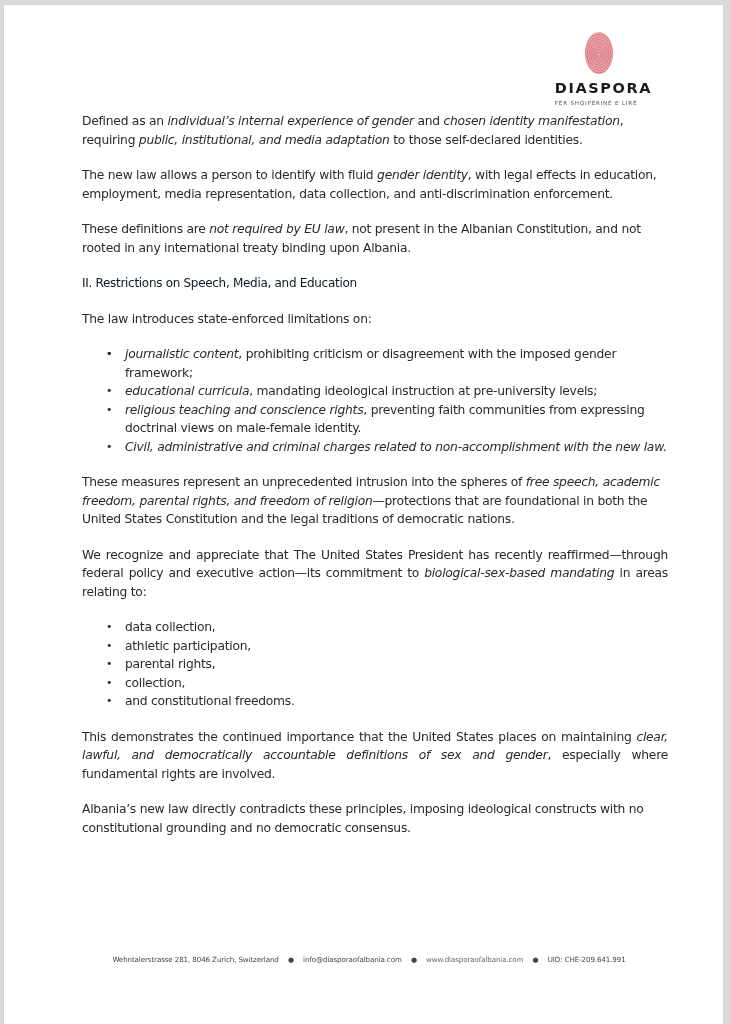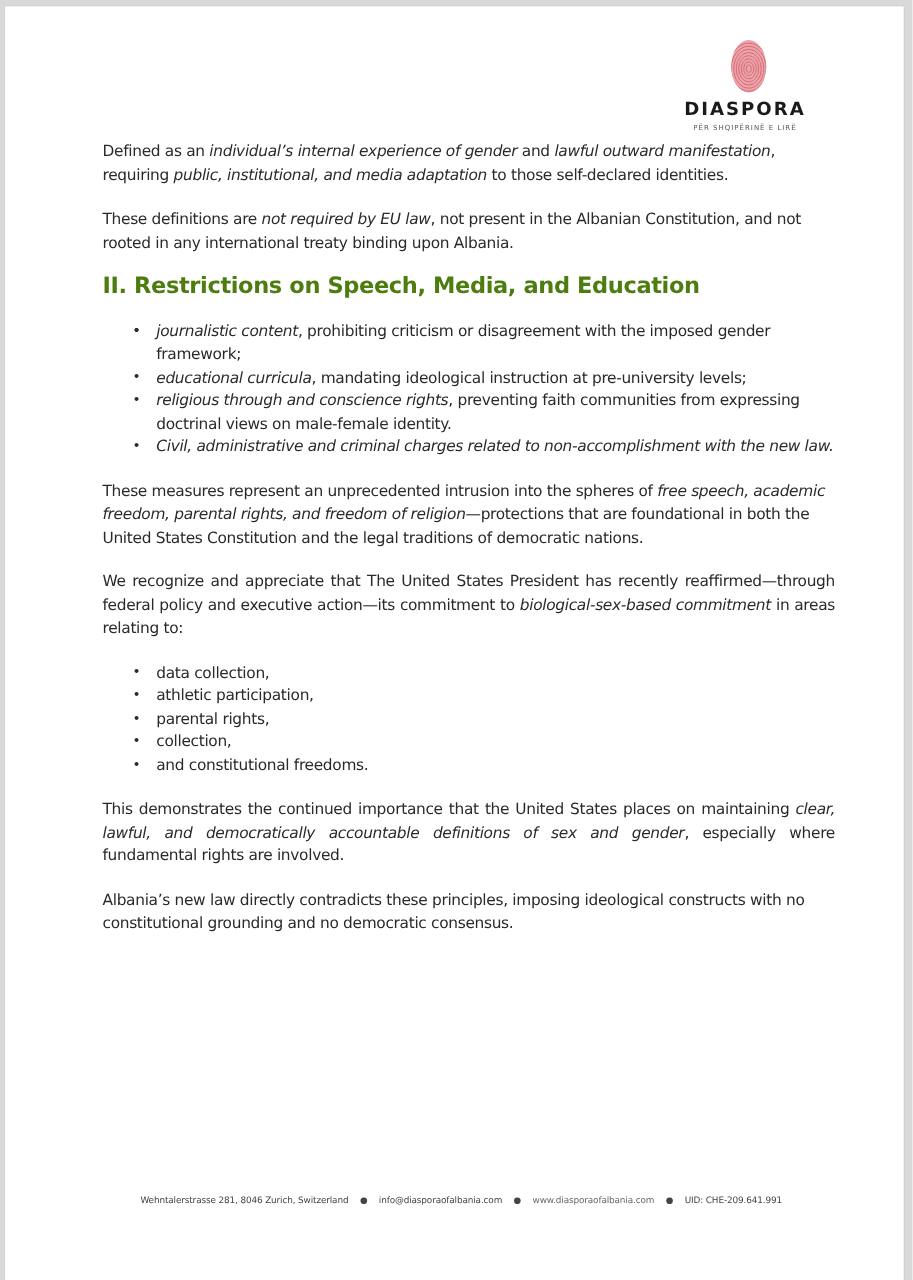--- a/index.html
+++ b/index.html
@@ -14,38 +14,38 @@
     background: #ffffff;
     box-shadow: 0 0 1px rgba(0,0,0,0.15);
   }
   .logo {
     position: absolute; left: 536px; top: 26px; width: 120px; height: 80px;
   }
   .fingerprint {
     position: absolute; left: 44px; top: 0px; width: 30px; height: 44px;
   }
   .logo-name {
-    position: absolute; left: 0; top: 49px; width: 112px; text-align: center;
+    position: absolute; left: 0; top: 49px; width: 112px; text-align: right;
     font-family: "DejaVu Sans", sans-serif; font-weight: bold; font-size: 14.5px;
     letter-spacing: 1.6px; color: #1a1a1a;
   }
   .logo-tag {
     position: absolute; left: 0; top: 69px; width: 112px; text-align: center;
     font-family: "DejaVu Sans", sans-serif; font-size: 5.6px; letter-spacing: 0.8px; color: #555;
   }
   .content {
     position: absolute; left: 78px; top: 107px; width: 586px;
     font-family: "DejaVu Sans", sans-serif; font-size: 12.3px; line-height: 18.5px;
     color: #2a2a2a;
     letter-spacing: -0.25px;
   }
   .content p { margin: 0 0 17px 0; }
   .content p.justify { text-align: justify; }
   .content h2 {
-    margin: 0 0 17px 0; font-size: 18px; font-weight: bold; color: #4d7c0f; line-height: 18.5px;
+    margin: 0 0 17px 0; font-size: 12px; font-weight: normal; color: #0f172a; line-height: 18.5px;
     letter-spacing: -0.3px;
   }
   .content ul { margin: 0 0 17px 0; padding: 0 0 0 43px; list-style: none; }
   .content ul li { position: relative; margin: 0; }
   .content ul li .bullet {
     position: absolute; left: -19px; top: 0; font-size: 11px;
   }
   .content em, .content i { font-style: italic; }
   .footer {
     position: absolute; left: 0; top: 950px; width: 730px; text-align: center;
@@ -76,34 +76,36 @@
         <ellipse cx="15" cy="24" rx="12" ry="15.5"></ellipse>
         <ellipse cx="15" cy="24" rx="14" ry="18"></ellipse>
         <ellipse cx="15" cy="24" rx="16" ry="20.5"></ellipse>
       </g>
     </svg>
     <div class="logo-name">DIASPORA</div>
     <div class="logo-tag">PËR SHQIPËRINË E LIRË</div>
   </div>
 
   <div class="content">
-    <p><span>Defined as an </span><em>individual’s internal experience of gender</em><span> and </span><em>lawful outward manifestation</em><span>, requiring </span><em>public, institutional, and media adaptation</em><span> to those self-declared identities.</span></p>
+    <p><span>Defined as an </span><em>individual’s internal experience of gender</em><span> and </span><em>chosen identity manifestation</em><span>, requiring </span><em>public, institutional, and media adaptation</em><span> to those self-declared identities.</span></p>
+    <p><span>The new law allows a person to identify with fluid </span><em>gender identity</em><span>, with legal effects in education, employment, media representation, data collection, and anti-discrimination enforcement.</span></p>
     <p><span>These definitions are </span><em>not required by EU law</em><span>, not present in the Albanian Constitution, and not rooted in any international treaty binding upon Albania.</span></p>
 
     <h2>II. Restrictions on Speech, Media, and Education</h2>
+    <p>The law introduces state-enforced limitations on:</p>
     <ul>
       <li><span class="bullet">•</span></li>
       <li><span class="bullet">•</span><span><em>journalistic content</em><span>, prohibiting criticism or disagreement with the imposed gender framework;</span></span></li>
       <li><span class="bullet">•</span><span><em>educational curricula</em><span>, mandating ideological instruction at pre-university levels;</span></span></li>
-      <li><span class="bullet">•</span><span><em>religious through and conscience rights</em><span>, preventing faith communities from expressing doctrinal views on male-female identity.</span></span></li>
+      <li><span class="bullet">•</span><span><em>religious teaching and conscience rights</em><span>, preventing faith communities from expressing doctrinal views on male-female identity.</span></span></li>
       <li><span class="bullet">•</span><span><em>Civil, administrative and criminal charges related to non-accomplishment with the new law.</em></span></li>
     </ul>
     <p><span>These measures represent an unprecedented intrusion into the spheres of </span><em>free speech, academic freedom, parental rights, and freedom of religion</em><span>—protections that are foundational in both the United States Constitution and the legal traditions of democratic nations.</span></p>
 
-    <p class="justify"><span>We recognize and appreciate that The United States President has recently reaffirmed—through federal policy and executive action—its commitment to </span><em>biological-sex-based commitment</em><span> in areas relating to:</span></p>
+    <p class="justify"><span>We recognize and appreciate that The United States President has recently reaffirmed—through federal policy and executive action—its commitment to </span><em>biological-sex-based mandating</em><span> in areas relating to:</span></p>
     <ul>
       <li><span class="bullet">•</span><span>data collection,</span></li>
       <li><span class="bullet">•</span><span>athletic participation,</span></li>
       <li><span class="bullet">•</span><span>parental rights,</span></li>
       <li><span class="bullet">•</span><span>collection,</span></li>
       <li><span class="bullet">•</span><span>and constitutional freedoms.</span></li>
     </ul>
     <p class="justify"><span>This demonstrates the continued importance that the United States places on maintaining </span><em>clear, lawful, and democratically accountable definitions of sex and gender</em><span>, especially where fundamental rights are involved.</span></p>
     <p>Albania’s new law directly contradicts these principles, imposing ideological constructs with no constitutional grounding and no democratic consensus.</p>
 

